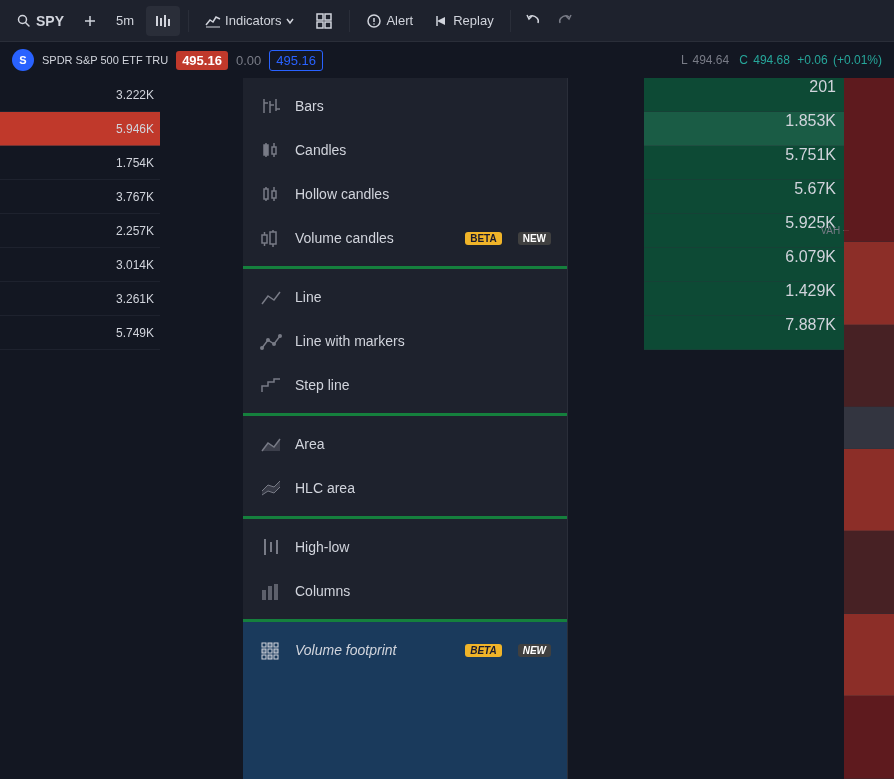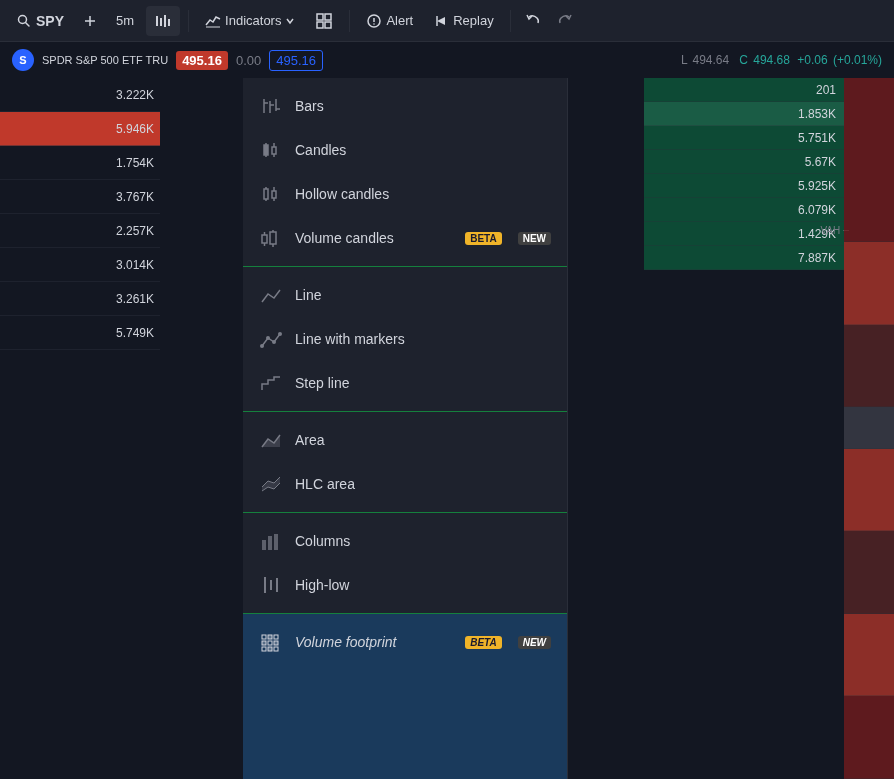--- a/index.html
+++ b/index.html
@@ -134,25 +134,25 @@
       position: absolute;
       right: 50px;
       top: 0;
       width: 200px;
       height: 100%;
       display: flex;
       flex-direction: column;
     }
     .right-row {
       display: flex;
-      align-items: center;
+      align-items: flex-start;
       justify-content: flex-end;
       padding: 0 8px;
-      height: 24px;
-      font-size: 12px;
+      height: 34px;
+      font-size: 16px;
       color: #d1d4dc;
       border-bottom: 1px solid rgba(42,46,57,0.3);
     }
     .right-row.green-bg { background: #1a5c45; }
     .right-row.dark-green-bg { background: #0d4a35; }
 
     
     .vah-label {
       position: absolute;
       right: 45px;
@@ -188,21 +188,21 @@
       width: 325px;
       height: 100%;
       background: #1e222d;
       border-right: 1px solid #2a2e39;
       z-index: 100;
       display: flex;
       flex-direction: column;
     }
     .dropdown-section {
       padding: 6px 0;
-      border-bottom: 1px solid #15803d;
+      border-bottom: 3px solid #15803d;
     }
     .dropdown-section:last-child {
       border-bottom: none;
     }
     .menu-item {
       display: flex;
       align-items: center;
       gap: 12px;
       padding: 8px 16px;
       cursor: pointer;
@@ -533,37 +533,37 @@
         <span class="menu-label">HLC area</span>
       </div>
 
     </div>
 
     <div class="dropdown-section">
 
       <div class="menu-item">
         <span class="menu-icon">
           <svg width="22" height="22" viewBox="0 0 22 22">
+            <line x1="5" y1="3" x2="5" y2="19" stroke="#787b86" stroke-width="2"></line>
+            <line x1="11" y1="6" x2="11" y2="16" stroke="#787b86" stroke-width="2"></line>
+            <line x1="17" y1="4" x2="17" y2="18" stroke="#787b86" stroke-width="2"></line>
+          </svg>
+        </span>
+        <span class="menu-label">High-low</span>
+      </div>
+
+      <div class="menu-item">
+        <span class="menu-icon">
+          <svg width="22" height="22" viewBox="0 0 22 22">
             <rect x="2" y="10" width="4" height="10" fill="#787b86" opacity="0.7"></rect>
             <rect x="8" y="6" width="4" height="14" fill="#787b86" opacity="0.7"></rect>
             <rect x="14" y="4" width="4" height="16" fill="#787b86" opacity="0.7"></rect>
           </svg>
         </span>
         <span class="menu-label">Columns</span>
-      </div>
-
-      <div class="menu-item">
-        <span class="menu-icon">
-          <svg width="22" height="22" viewBox="0 0 22 22">
-            <line x1="5" y1="3" x2="5" y2="19" stroke="#787b86" stroke-width="2"></line>
-            <line x1="11" y1="6" x2="11" y2="16" stroke="#787b86" stroke-width="2"></line>
-            <line x1="17" y1="4" x2="17" y2="18" stroke="#787b86" stroke-width="2"></line>
-          </svg>
-        </span>
-        <span class="menu-label">High-low</span>
       </div>
     </div>
 
     <div class="dropdown-section" style="background:#1a3a5c; flex:1;">
 
       <div class="menu-item volume-footprint-active" style="background:#1a3a5c;font-style:italic;">
         <span class="menu-icon">
           <svg width="22" height="22" viewBox="0 0 22 22">
             <rect x="2" y="4" width="4" height="4" stroke="#d1d4dc" stroke-width="1" fill="none"></rect>
             <rect x="2" y="10" width="4" height="4" stroke="#d1d4dc" stroke-width="1" fill="#d1d4dc55"></rect>

